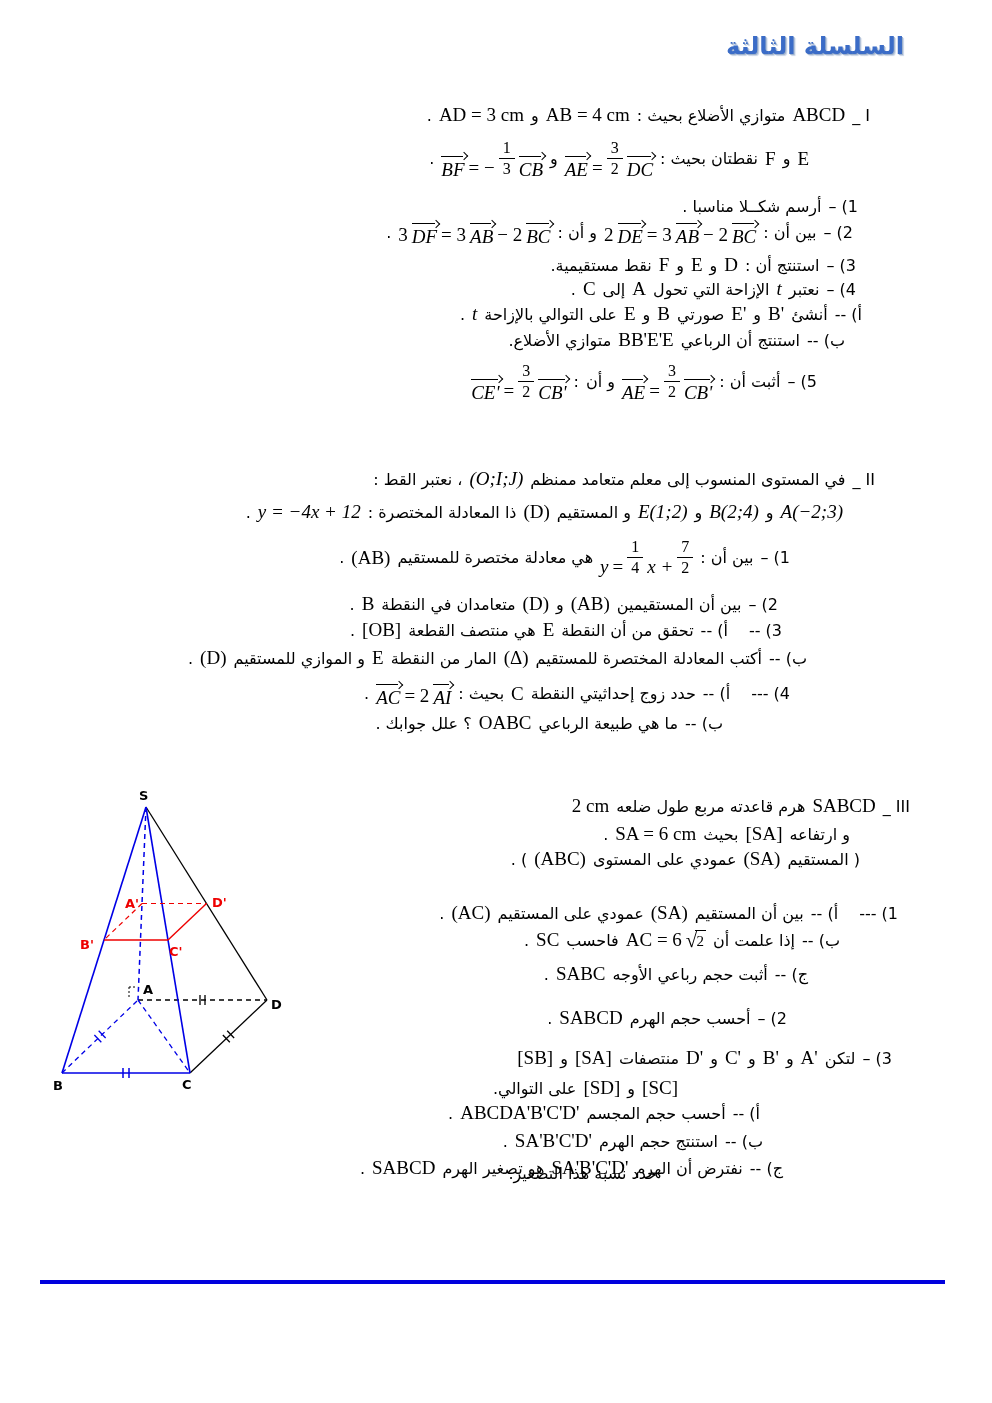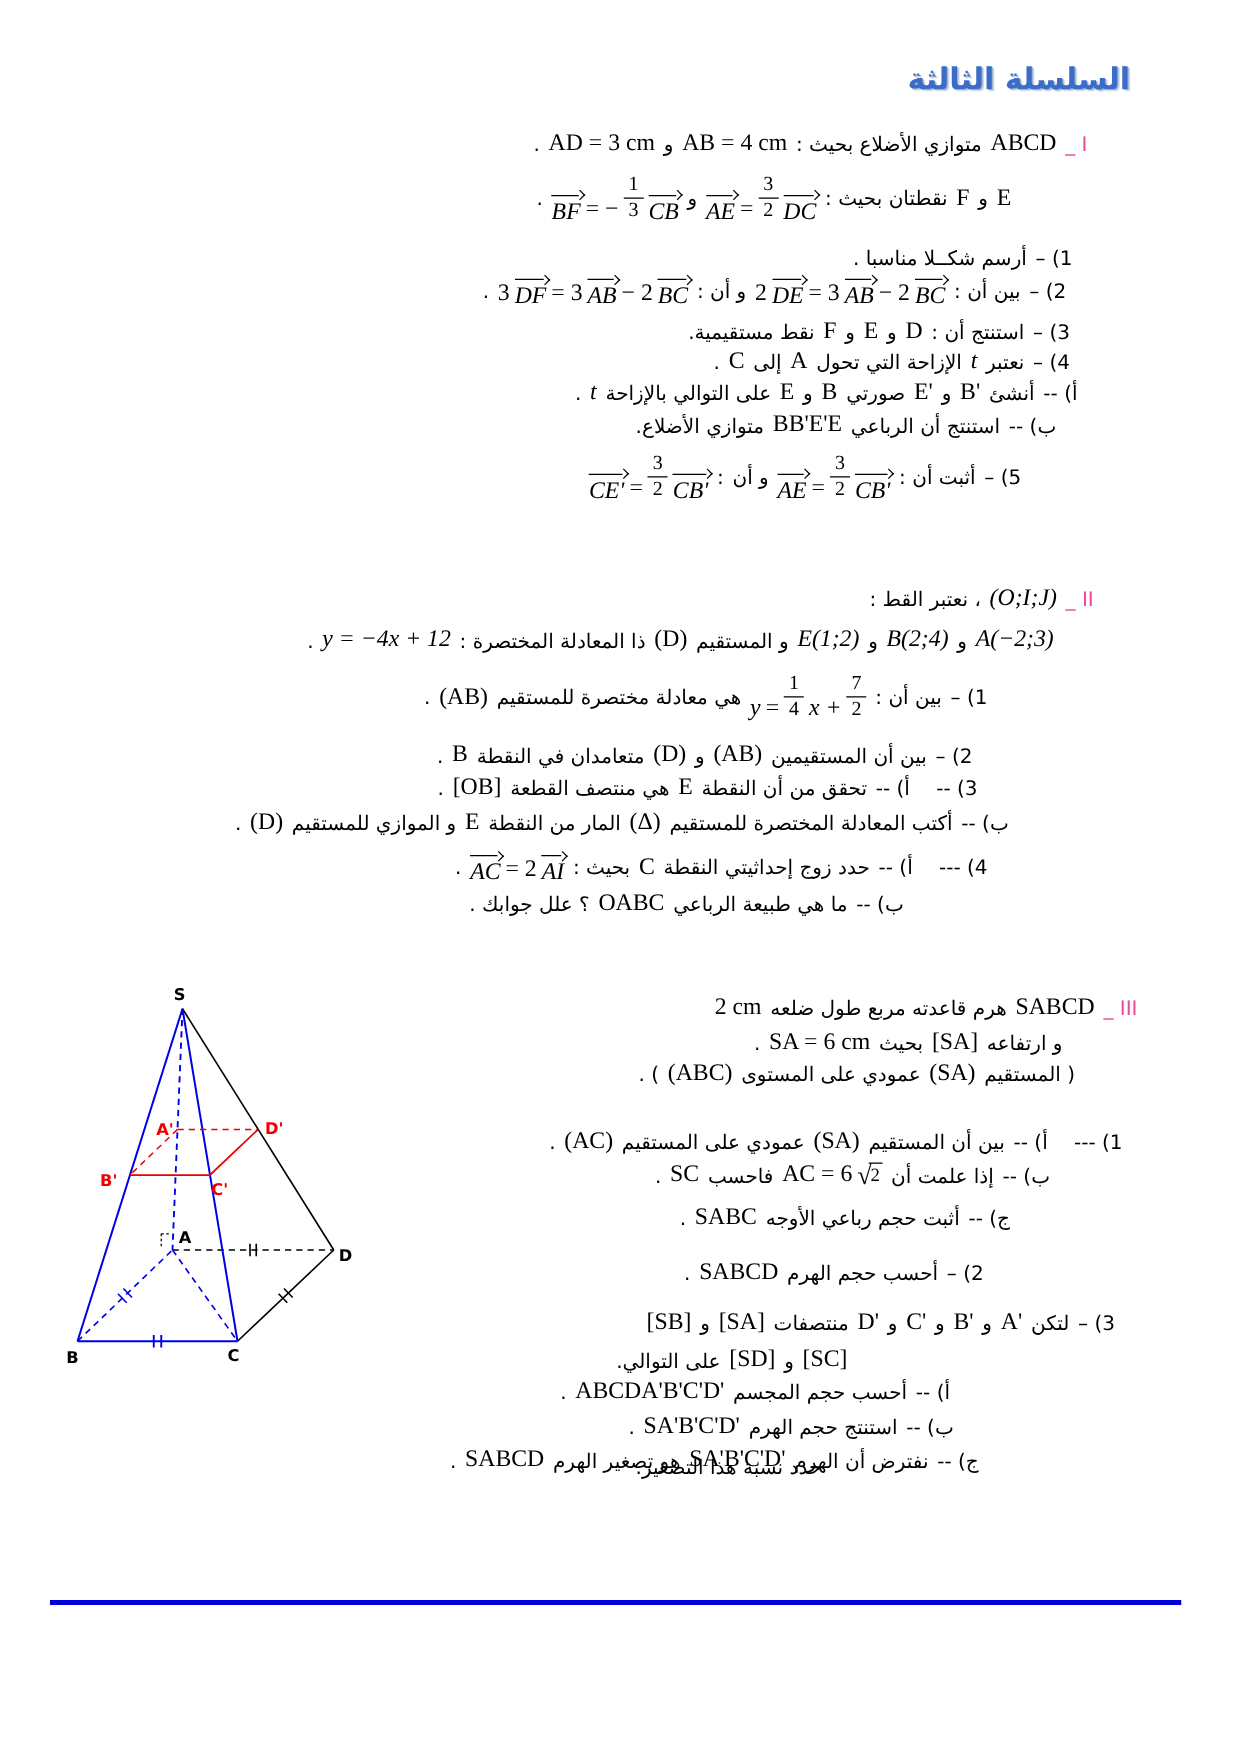--- a/index.html
+++ b/index.html
@@ -1,26 +1,26 @@
 <!DOCTYPE html>
 <html lang="ar"><head>
 <meta charset="utf-8">
 <style>
   html,body{margin:0;padding:0;background:#fff;}
   .page{position:relative;width:992px;height:1403px;background:#ffffff;overflow:hidden;
         font-family:"Liberation Serif","DejaVu Sans",serif;color:#000;}
-  .title{position:absolute;top:49px;right:88px;font-family:"DejaVu Sans",sans-serif;
+  .title{position:absolute;top:32px;right:88px;font-family:"DejaVu Sans",sans-serif;
          font-weight:bold;font-size:24px;color:#3b6cc7;
          text-shadow:1px 1px 0 #9fb2cc,2px 2px 1px #c9d4e6;}
   .line{position:absolute;display:flex;direction:rtl;align-items:center;column-gap:7px;white-space:nowrap;}
   .ar{direction:rtl;font-size:16px;font-family:"DejaVu Sans",sans-serif;}
   .lt{direction:ltr;font-size:19px;}
   .mi{direction:ltr;font-size:19px;font-style:italic;}
   .mk{direction:rtl;font-size:16px;font-family:"DejaVu Sans",sans-serif;}
-  .red{color:#ec4899;}
+  .red{color:#000000;}
   .mk2{margin-right:14px;}
   .fml{display:inline-flex;direction:ltr;align-items:flex-end;column-gap:4px;font-size:19px;}
   .co{font-style:normal;font-size:19px;}
   .vec{position:relative;display:inline-block;direction:ltr;font-style:italic;font-size:19px;
        padding-top:8px;line-height:1;}
   .vec::before{content:"";position:absolute;top:4px;left:0;right:2px;border-top:1.3px solid #000;}
   .vec::after{content:"";position:absolute;top:1.5px;right:-2px;width:5px;height:5px;
        border-right:1.3px solid #000;border-bottom:1.3px solid #000;transform:rotate(-45deg);}
   .frac{display:inline-flex;direction:ltr;flex-direction:column;align-items:center;
         font-size:16px;line-height:1.15;font-style:normal;}
@@ -169,20 +169,21 @@
       <span class="frac">
           <span class="fn">3</span>
           <span class="fd">2</span>
         </span>
       <span class="vec">CB'</span>
     </span>
   </div>
 
   <div class="line" style="top:468px;right:117px;">
     <span class="mk red">II _</span>
+    <span class="ar">في المستوى المنسوب إلى معلم متعامد ممنظم</span>
     <span class="mi">(O;I;J)</span>
     <span class="ar">، نعتبر القط :</span>
   </div>
 
   <div class="line" style="top:501px;right:149px;">
     <span class="mi">A(−2;3)</span>
     <span class="ar">و</span>
     <span class="mi">B(2;4)</span>
     <span class="ar">و</span>
     <span class="mi">E(1;2)</span>

